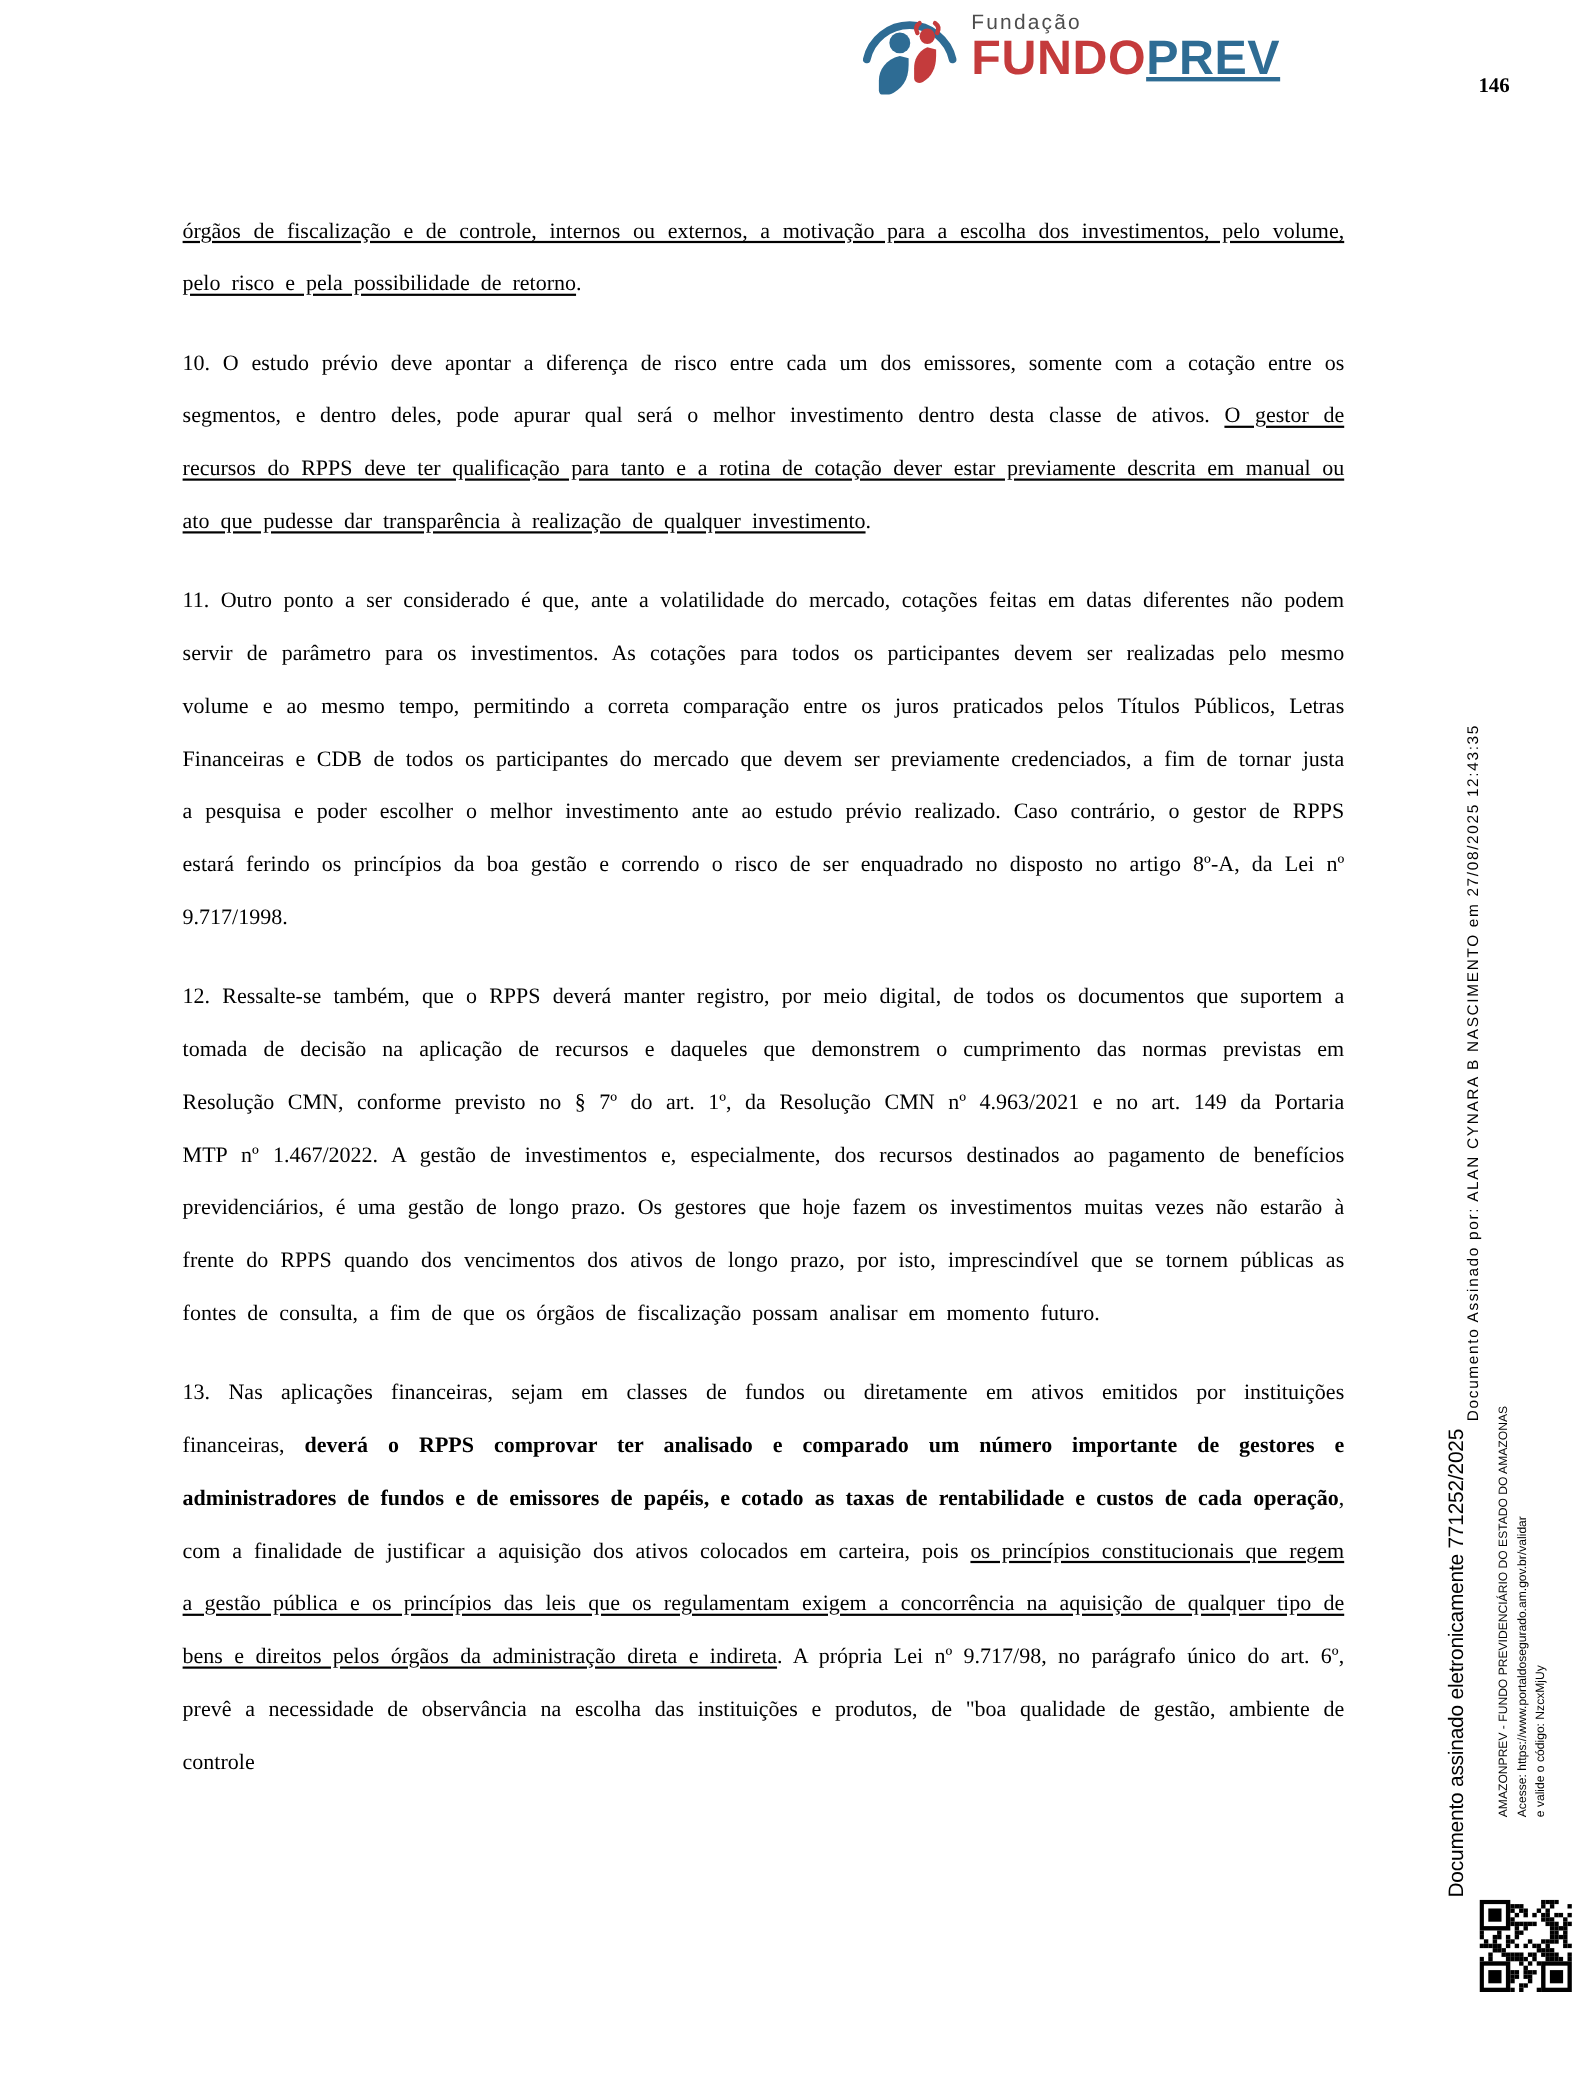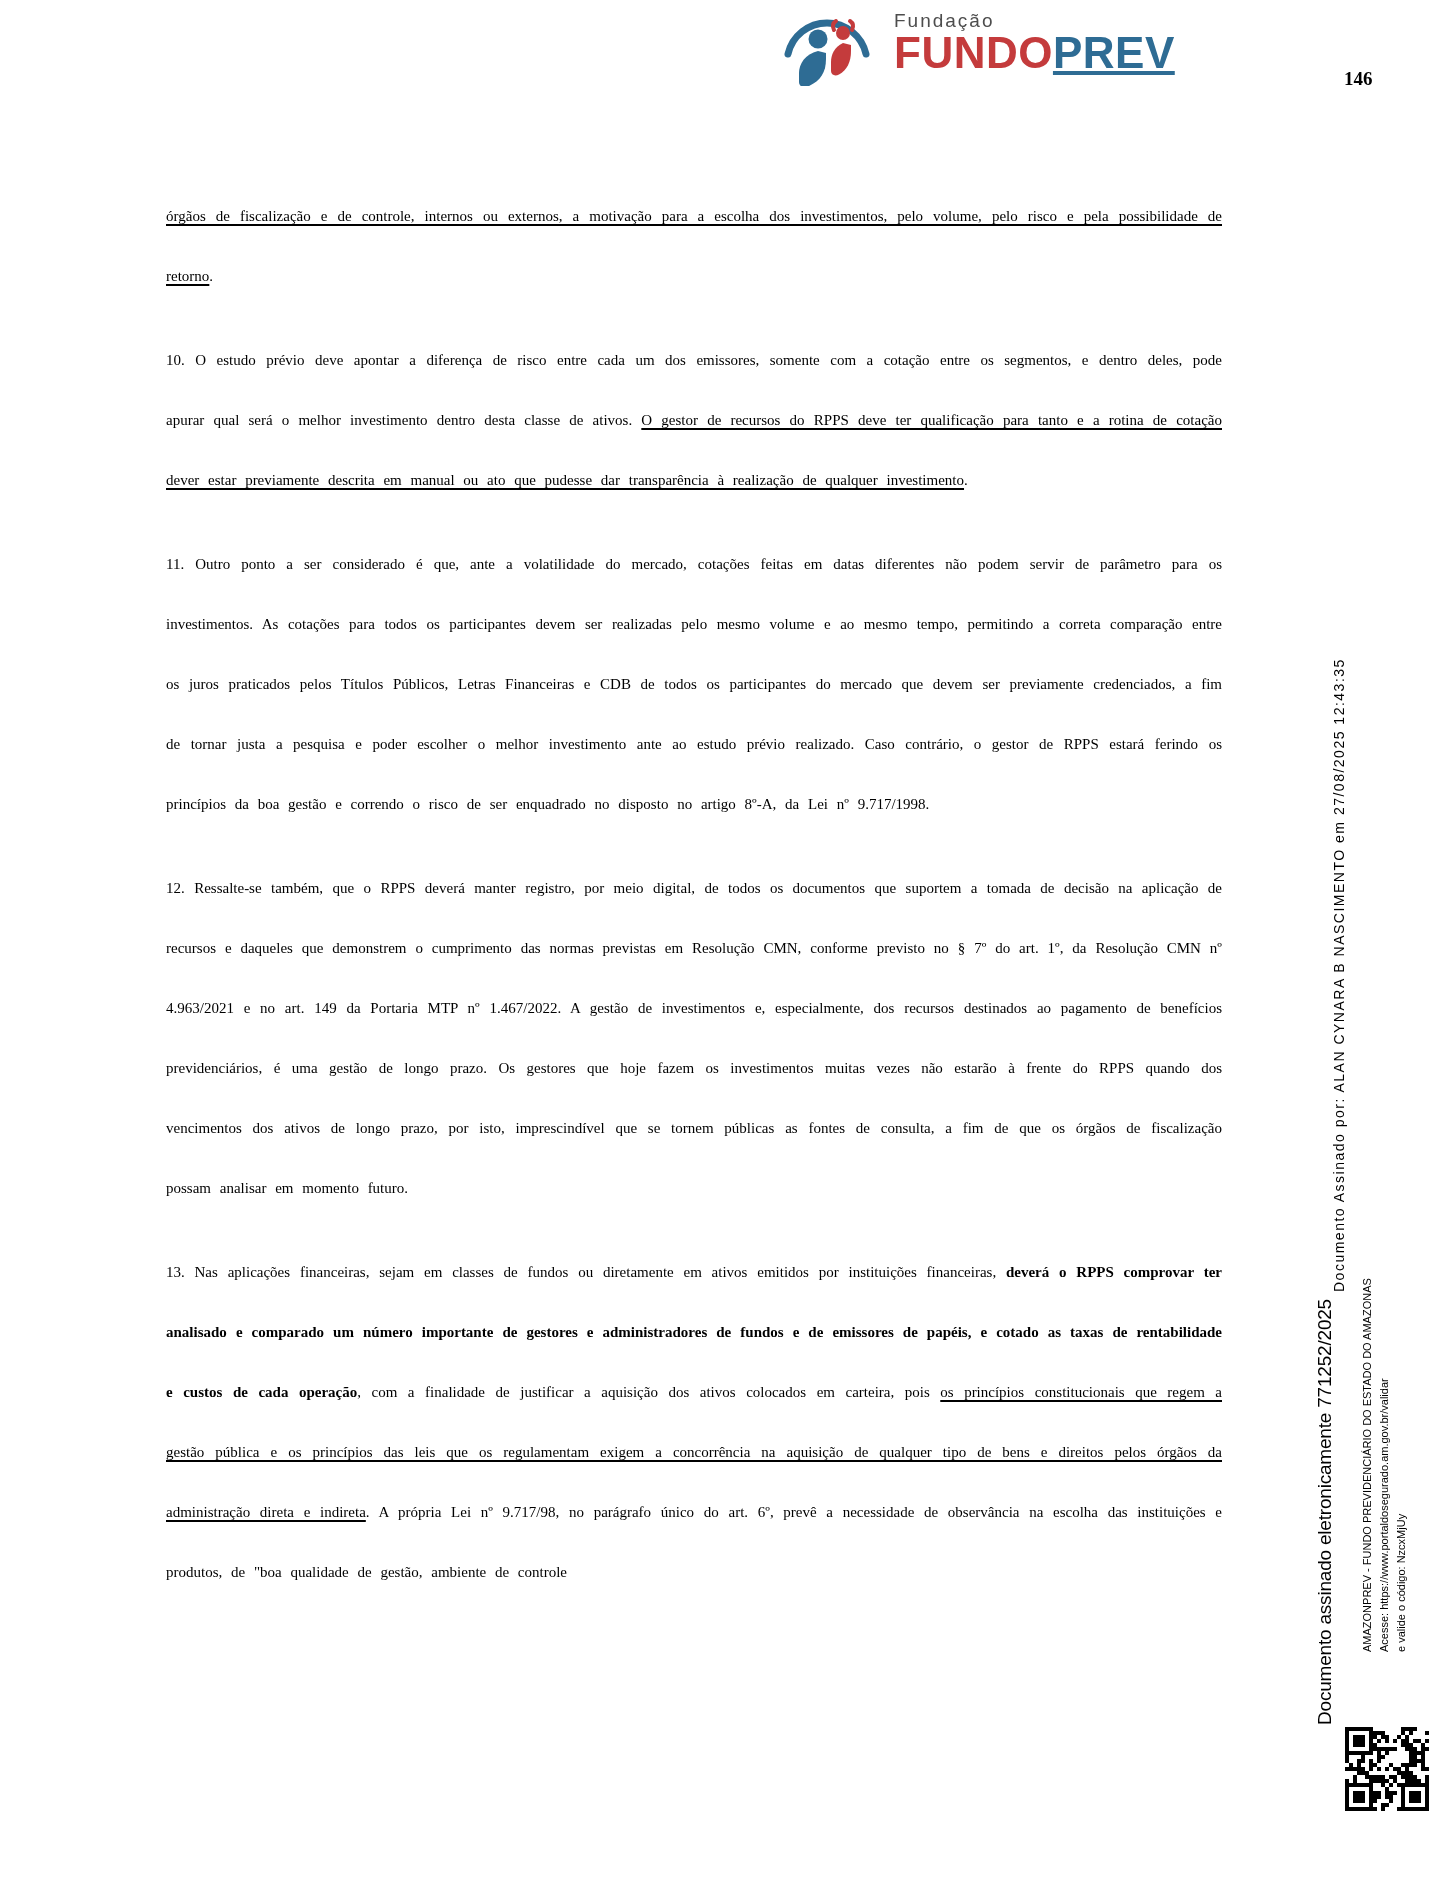--- a/index.html
+++ b/index.html
@@ -7,30 +7,30 @@
     position:relative;
     width:1438px;height:1902px;
     background:#ffffff;
     overflow:hidden;
     font-family:"Liberation Serif","DejaVu Serif",serif;
     color:#000;
   }
   
   .logo{position:absolute;left:781px;top:2px;display:flex;align-items:flex-start;}
   .logo-icon{width:92px;height:84px;flex:0 0 auto;}
-  .logo-text{margin-left:21px;font-family:"Liberation Sans","DejaVu Sans",sans-serif;}
+  .logo-text{margin-left:10px;font-family:"Liberation Sans","DejaVu Sans",sans-serif;}
   .logo-subtitle{font-size:19px;color:#4d4d4d;letter-spacing:2px;margin-top:8px;}
   .logo-brand{font-size:44px;font-weight:bold;letter-spacing:0.5px;line-height:40px;margin-top:1px;white-space:nowrap;}
   .brand-red{color:#C43B3C;}
   .brand-blue{color:#2E6C94;text-decoration:underline;}
   .page-number{position:absolute;left:1344px;top:68px;font-weight:bold;font-size:19px;}
   
   .content{
     position:absolute;left:166px;top:186px;width:1056px;
-    font-size:15px;line-height:60px;text-align:justify;
+    font-size:20px;line-height:48px;text-align:justify;
     word-spacing:5px;
   }
   .content p{margin:0 0 24px 0;}
   .content p:last-child{margin-bottom:0;}
   .u{text-decoration:underline;text-underline-offset:3px;text-decoration-thickness:1.5px;}
   .b{font-weight:bold;}
   
   .vtext{
     position:absolute;
     writing-mode:vertical-rl;

